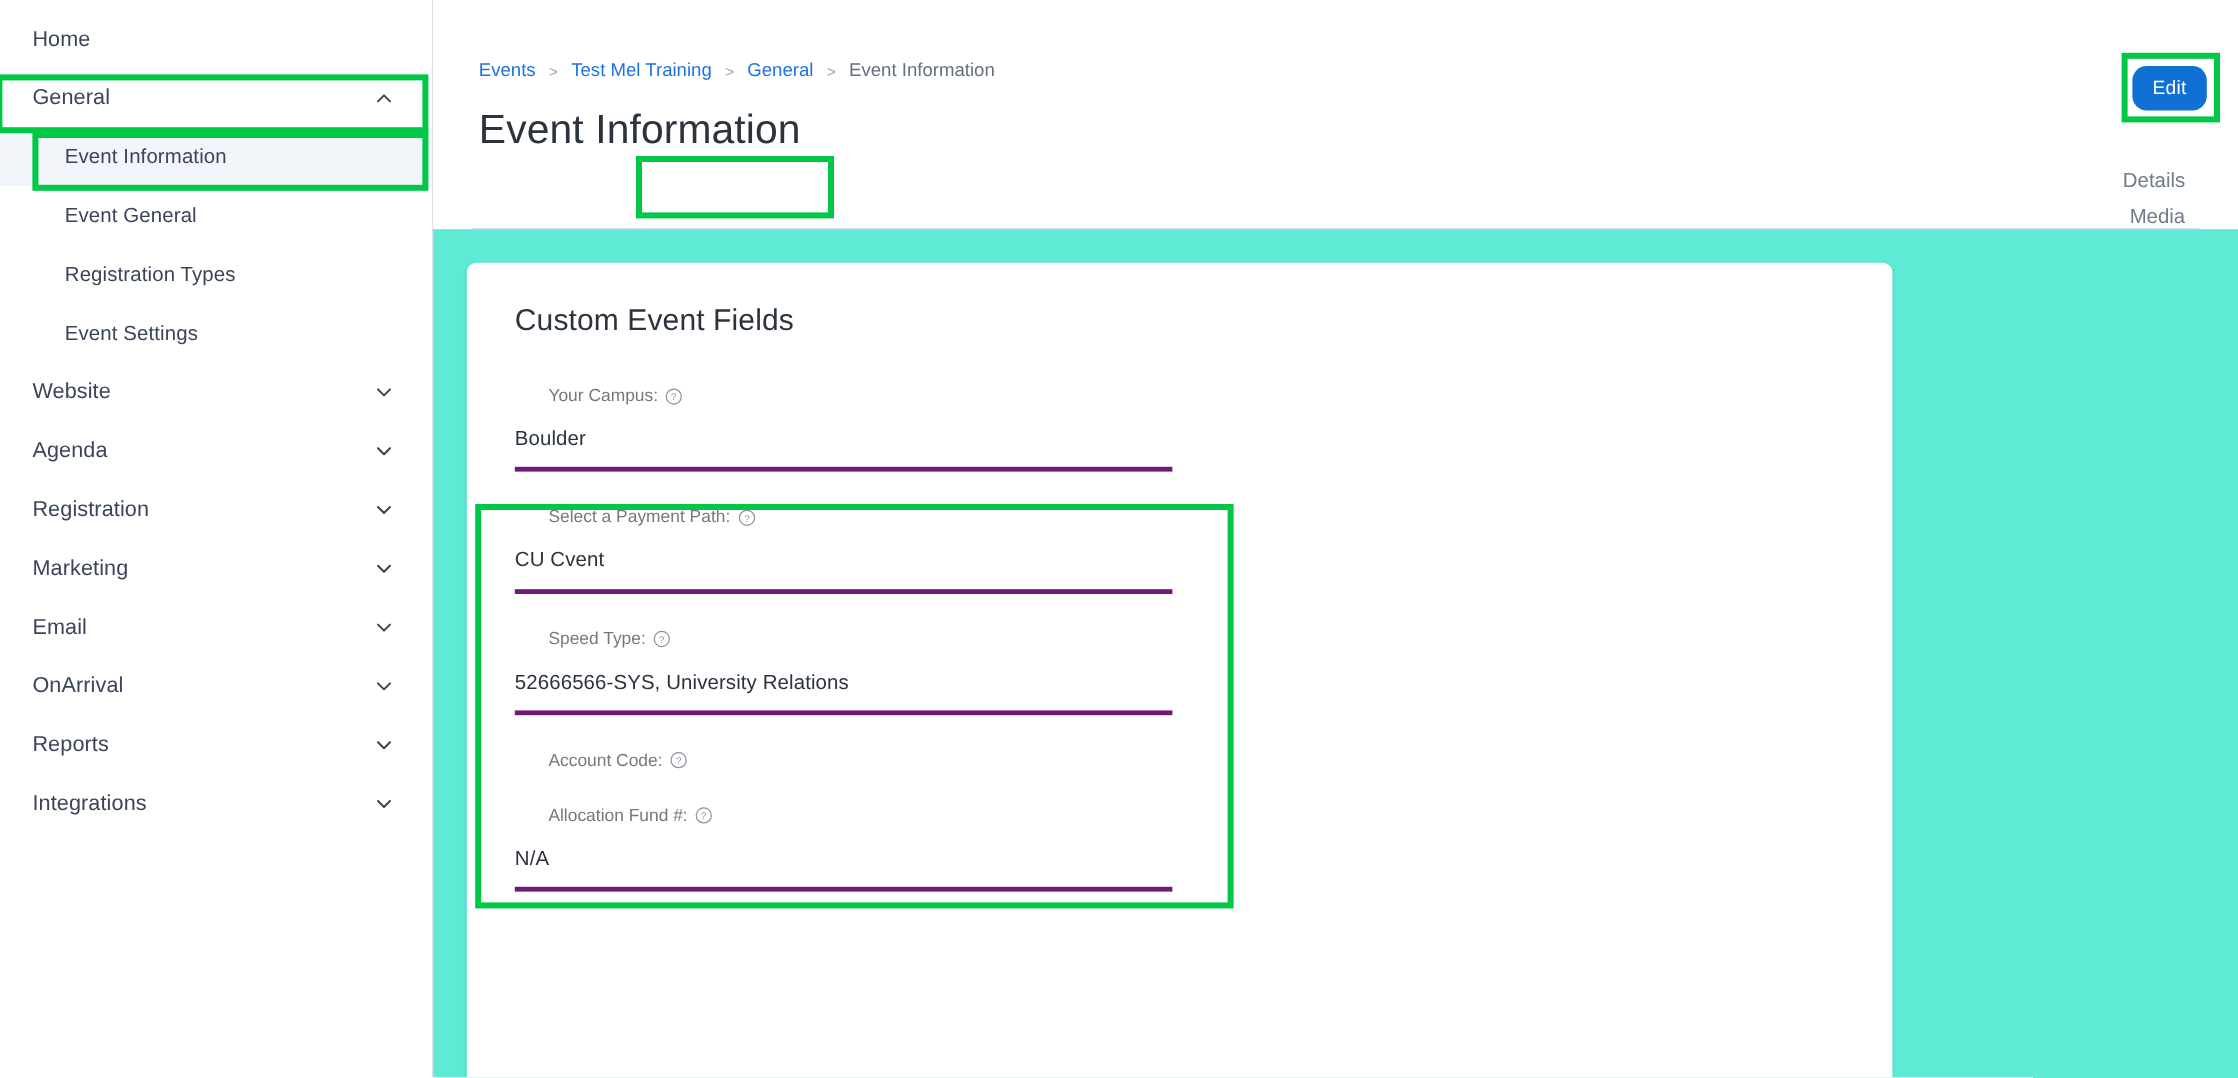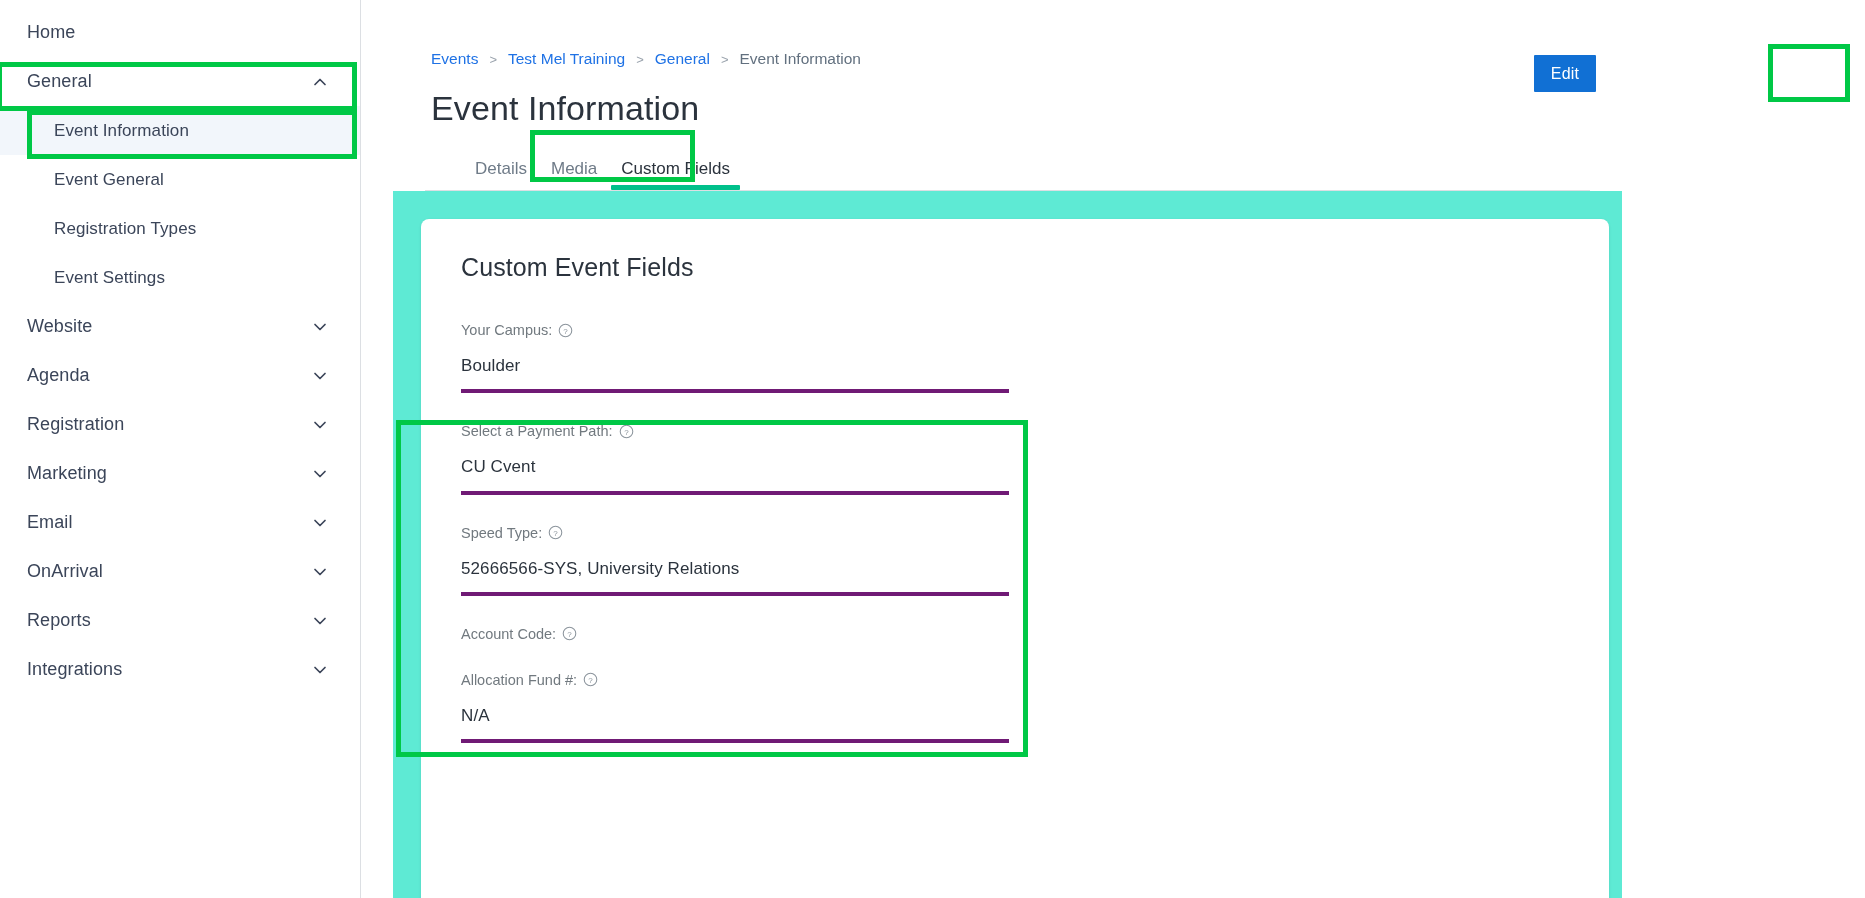--- a/index.html
+++ b/index.html
@@ -2,21 +2,21 @@
 <html><head>
 <meta charset="utf-8">
 <style>
   * { box-sizing: border-box; margin: 0; padding: 0; }
   html, body {
     width: 1865px; height: 898px;
     font-family: "Liberation Sans", sans-serif;
     background: #ffffff;
     overflow: hidden;
   }
-  .app { position: relative; width: 1622px; height: 898px; display: flex; gap: 32px; }
+  .app { position: relative; width: 1865px; height: 898px; display: flex; }
 
   
   .sidebar {
     width: 361px;
     height: 898px;
     background: #ffffff;
     border-right: 1px solid #dcdfe3;
     flex: 0 0 361px;
     padding-top: 8px;
     position: relative;
@@ -90,36 +90,37 @@
   }
   .edit-btn {
     position: absolute;
     right: 26px;
     top: 55px;
     width: 62px;
     height: 37px;
     background: #1170d4;
     color: #ffffff;
     border: none;
-    border-radius: 1px;
+    border-radius: 12px;
     font-size: 16px;
     font-family: "Liberation Sans", sans-serif;
     cursor: pointer;
     letter-spacing: .2px;
   }
   #hl-edit { left: 1768px; top: 44px; width: 82px; height: 58px; }
 
   .tabs {
     display: flex;
     align-items: flex-end;
     gap: 0px;
     padding-left: 38px;
     border-bottom: 1px solid #dcdfe3;
     height: 49px;
     position: relative;
+    flex-direction: column;
   }
   .tab {
     font-size: 17px;
     color: #6f7b88;
     padding: 0 12px 13px 12px;
     cursor: pointer;
     position: relative;
     line-height: 1;
     white-space: nowrap;
   }
@@ -159,20 +160,21 @@
     margin-bottom: 40px;
   }
   .field { margin-bottom: 30px; width: 548px; }
   .field-label {
     font-size: 14.5px;
     color: #71797f;
     display: flex;
     align-items: center;
     gap: 6px;
     margin-bottom: 17px;
+    margin-left: 28px;
   }
   .help-icon {
     width: 15px; height: 15px; flex: 0 0 15px;
     display: inline-block;
   }
   .field-value {
     font-size: 17px;
     color: #2b333d;
     padding-bottom: 13px;
     border-bottom: 4px solid #701a75;

